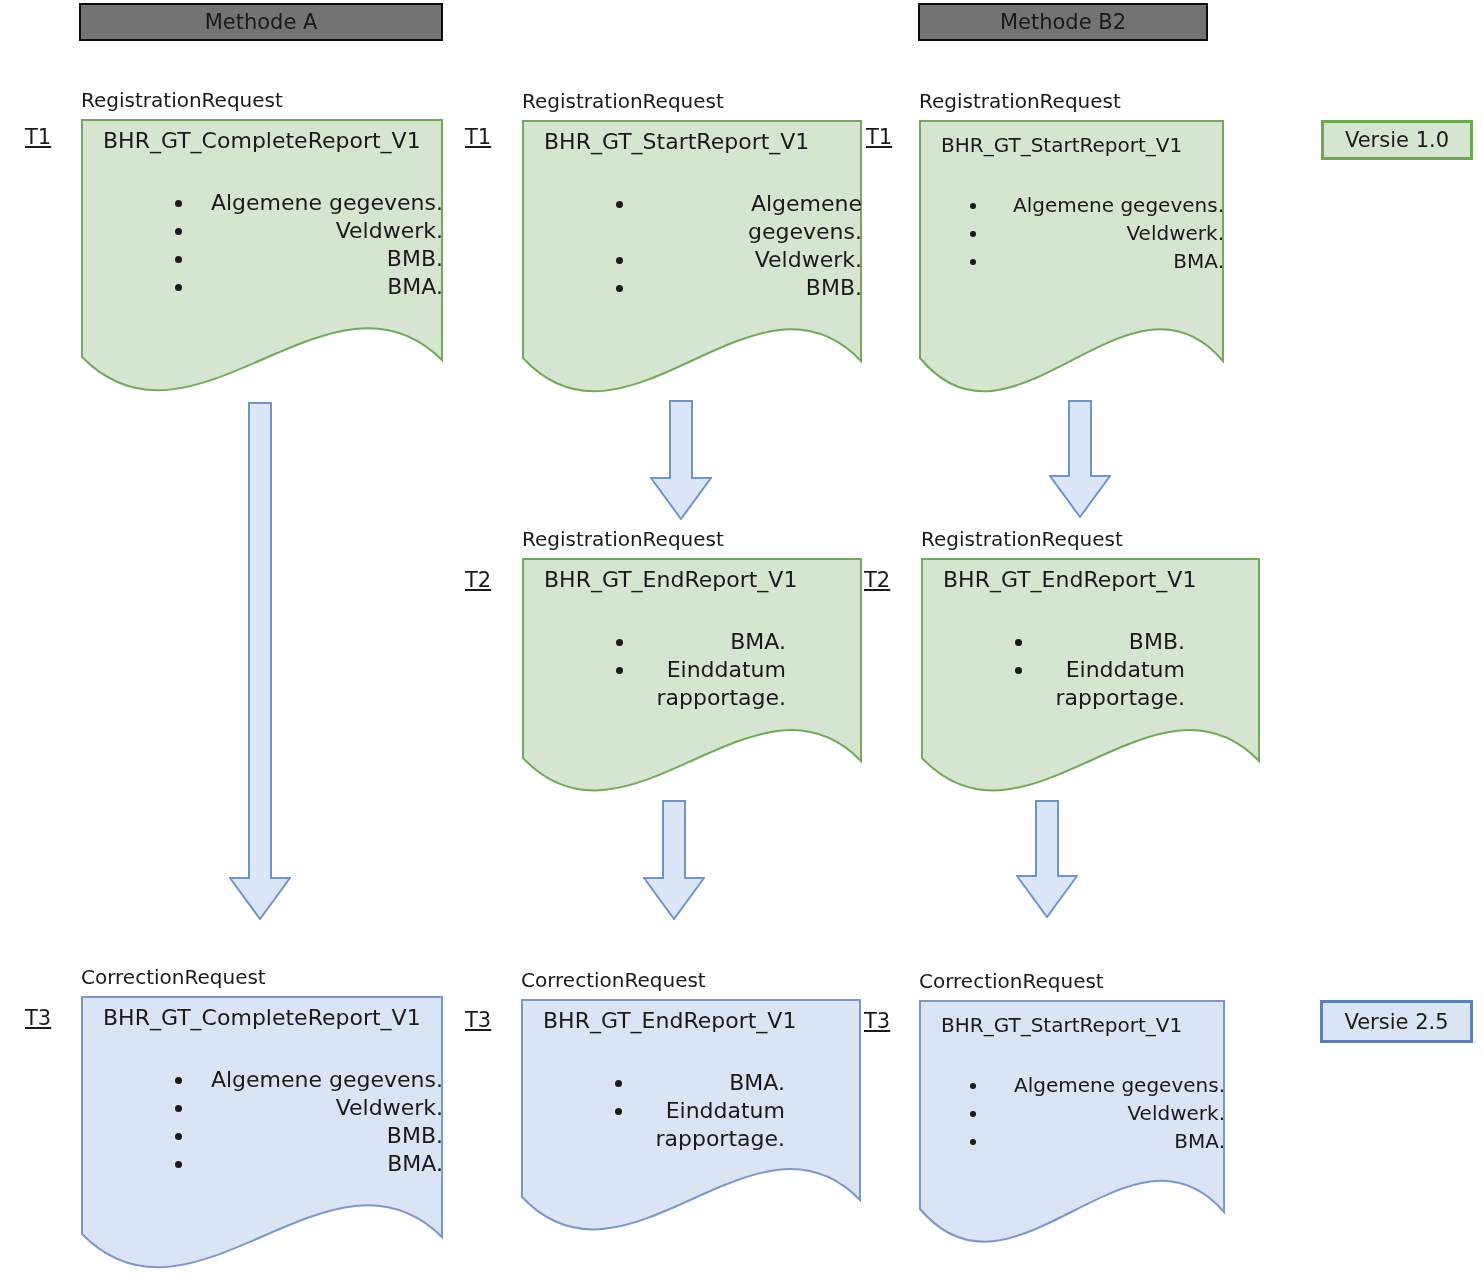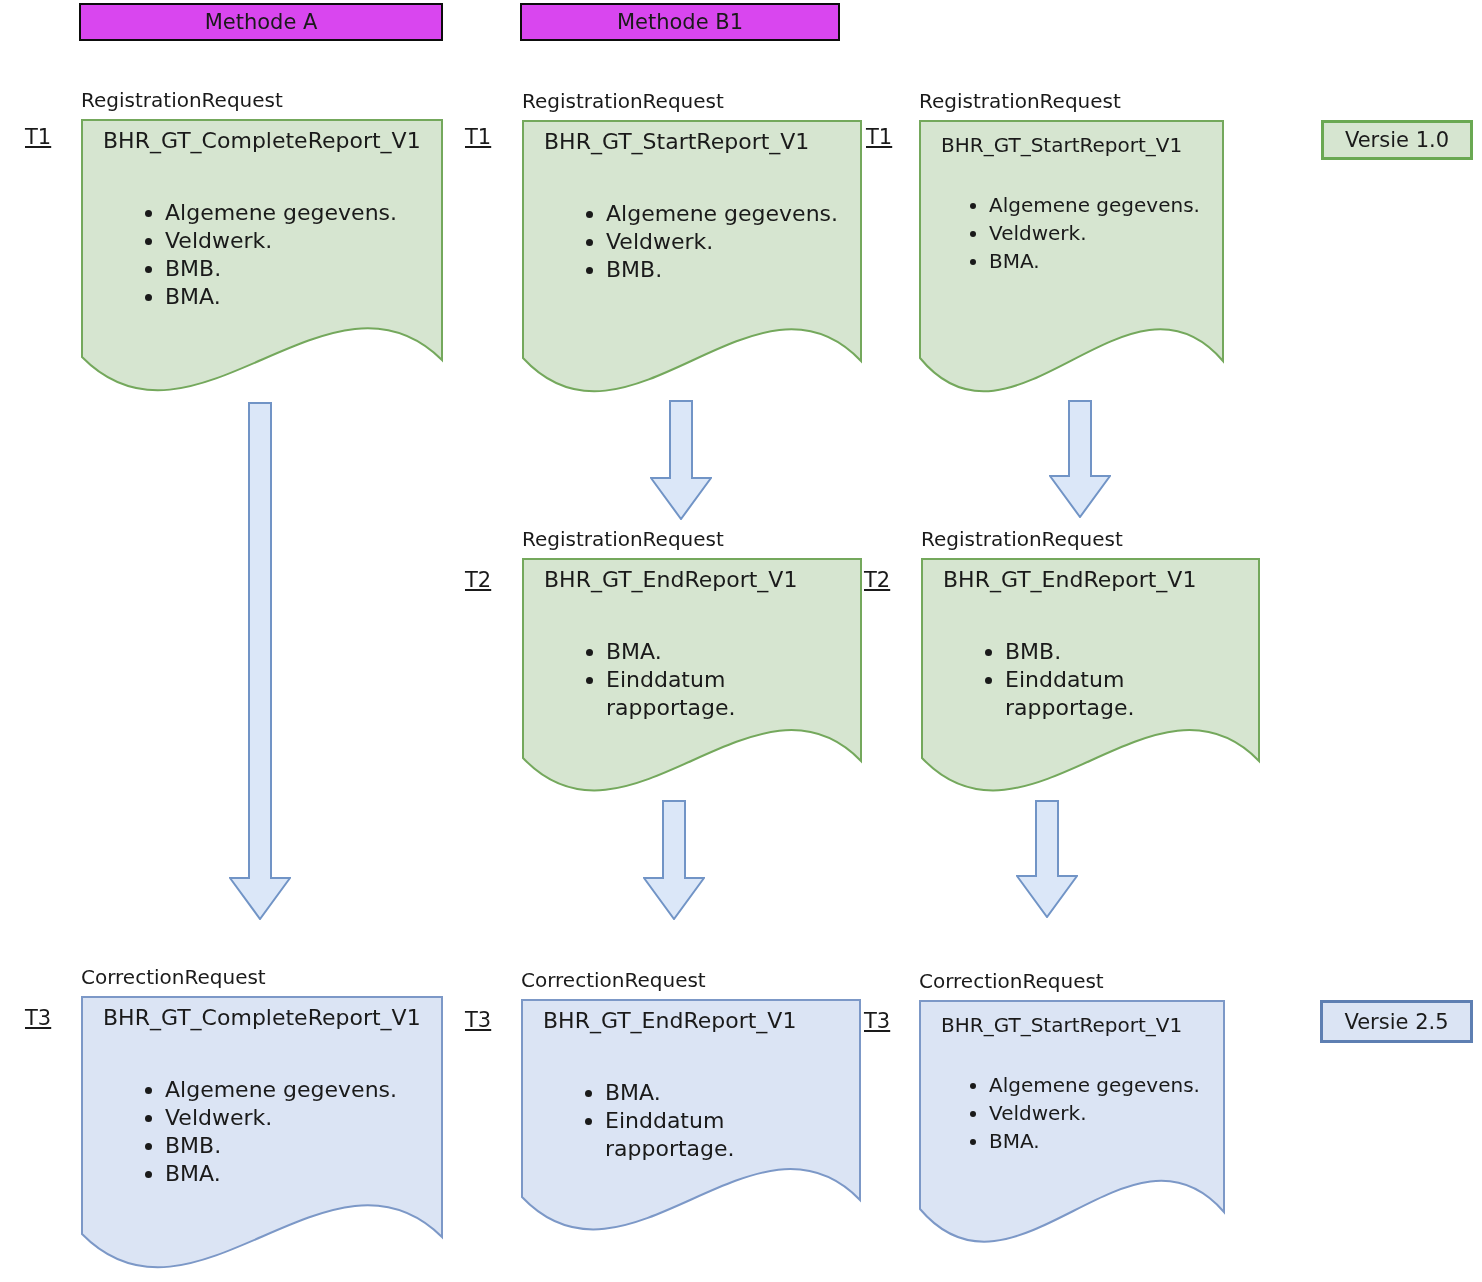--- a/index.html
+++ b/index.html
@@ -3,54 +3,54 @@
 <meta charset="utf-8">
 <style>
   html,body{margin:0;padding:0;background:#ffffff;}
   .canvas{
     position:relative;width:1482px;height:1282px;background:#ffffff;
     font-family:"DejaVu Sans","Liberation Sans",sans-serif;color:#1a1a1a;
     overflow:hidden;
   }
   .abs{position:absolute;}
   .method-header{
-    box-sizing:border-box;border:2px solid #0d0d0d;background:#d946ef;
+    box-sizing:border-box;border:2px solid #0d0d0d;background:#737373;
     text-align:center;font-size:21px;line-height:34px;height:38px;
   }
   .caption{
     text-align:left;font-size:20px;line-height:24px;white-space:nowrap;
   }
   .doc{box-sizing:border-box;}
   .doc svg.doc-shape{position:absolute;left:0;top:0;}
   .doc .doc-title{
     position:relative;padding:8px 4px 0 22px;font-size:22px;line-height:28px;white-space:nowrap;
   }
   .doc ul.bullets{
-    position:relative;margin:44px 0 0 0;padding:0 0 0 84px;
-    font-size:22px;line-height:28px;
+    position:relative;margin:34px 0 0 0;padding:0 0 0 114px;
+    font-size:22px;line-height:28px;text-align:right;
   }
   .doc ul.bullets li{margin:0;padding:0;}
   .doc.small-text .doc-title{font-size:20px;padding-top:11px;}
   .doc.small-text ul.bullets{font-size:20px;padding-left:70px;margin-top:32px;}
   ul.bullets.narrow li{max-width:150px;}
   .time-label{font-size:21px;line-height:24px;white-space:nowrap;text-decoration:underline;}
   .version-badge{
     box-sizing:border-box;text-align:center;font-size:21px;
     display:flex;align-items:center;justify-content:center;
   }
   .version-badge.green{background:#d6e5d0;border:3px solid #6aa852;}
   .version-badge.blue{background:#dbe4f4;border:3px solid #5e7fb2;}
 </style>
 </head>
 <body>
 
 <div class="canvas">
 
   <div class="abs method-header" style="left:79px;top:3px;width:364px;">Methode A</div>
-  <div class="abs method-header" style="left:520px;top:3px;width:320px;">Methode B1</div>
+  <div class="abs method-header" style="left:918px;top:3px;width:290px;">Methode B2</div>
 
   <div class="abs caption" style="left:81px;top:88px;width:362px;">RegistrationRequest</div>
   <div class="abs time-label" style="left:25px;top:125px;">T1</div>
   <div class="abs doc" style="left:81px;top:119px;width:362px;height:280px;">
     <svg class="doc-shape" width="362" height="280" viewBox="0 0 362 280">
       <path d="M1,1 L361,1 L361,241 C250,131 112,351 1,238 Z" fill="#d6e5d0" stroke="#74a85c" stroke-width="2"></path>
     </svg>
     <div class="doc-title">BHR_GT_CompleteReport_V1</div>
     <ul class="bullets">
       <li>Algemene gegevens.</li>

